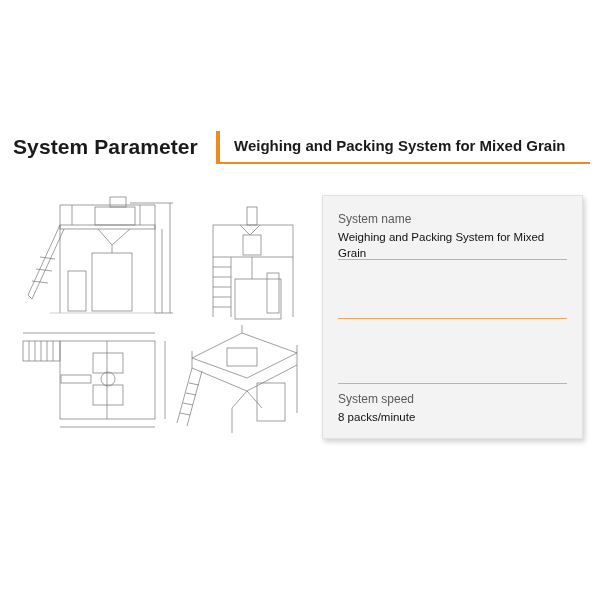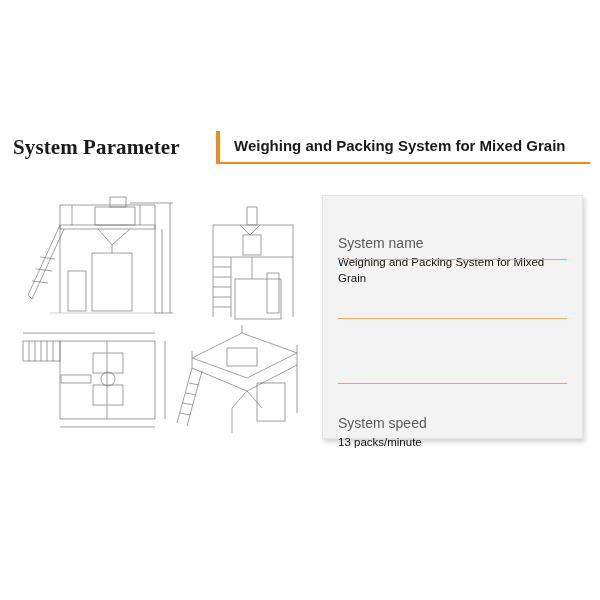--- a/index.html
+++ b/index.html
@@ -6,41 +6,41 @@
   body {
     width:600px; height:600px; background:#ffffff; position:relative; overflow:hidden;
     font-family:"Liberation Sans", "DejaVu Sans", sans-serif;
   }
   .header {
     position:absolute; left:0; top:128px; width:600px; height:40px;
   }
   .main-title {
     position:absolute; left:13px; top:7px;
     font-size:21px; font-weight:bold; color:#1a1a1a; letter-spacing:0.1px;
-    font-family:Liberation Serif, serif;
+    font-family:Liberation Sans, sans-serif;
   }
   .sub-wrap {
     position:absolute; left:216px; top:3px; width:370px; height:31px;
     border-left:4px solid #ee8a22; border-bottom:2px solid #ee8a22;
   }
   .sub-title {
     position:absolute; left:14px; top:6px;
     font-size:15px; font-weight:bold; color:#1a1a1a; white-space:nowrap;
   }
   .drawings {
     position:absolute; left:10px; top:195px; width:300px; height:245px;
   }
   .drawing { position:absolute; }
   .card {
     position:absolute; left:322px; top:195px; width:259px; height:242px;
     background:#f3f3f3; border:1px solid #e2e2e2;
     box-shadow:2px 3px 5px rgba(0,0,0,0.18);
   }
   .param { position:absolute; left:15px; width:232px; }
-  .param-label { font-size:14px; color:#5a5a5a; white-space:nowrap;margin-top:23px; }
+  .param-label { font-size:12px; color:#5a5a5a; white-space:nowrap; }
   .param-value { font-size:11.5px; color:#111; margin-top:3px; line-height:16px; }
   .sep {
     position:absolute; left:15px; width:229px; height:1px; background:#f0a560;
   }
 </style>
 </head>
 <body>
 
 <div class="header">
   <div class="main-title">System Parameter</div>
@@ -120,15 +120,15 @@
     <div class="param-value">Weighing and Packing System for Mixed Grain</div>
   </div>
   <div class="sep" style="top:63px"></div>
 
   <div class="sep" style="top:122px"></div>
 
   <div class="sep" style="top:187px"></div>
 
   <div class="param" style="top:196px">
     <div class="param-label">System speed</div>
-    <div class="param-value">13 packs/minute</div>
+    <div class="param-value">8 packs/minute</div>
   </div>
 </div>
 
 </body></html>

